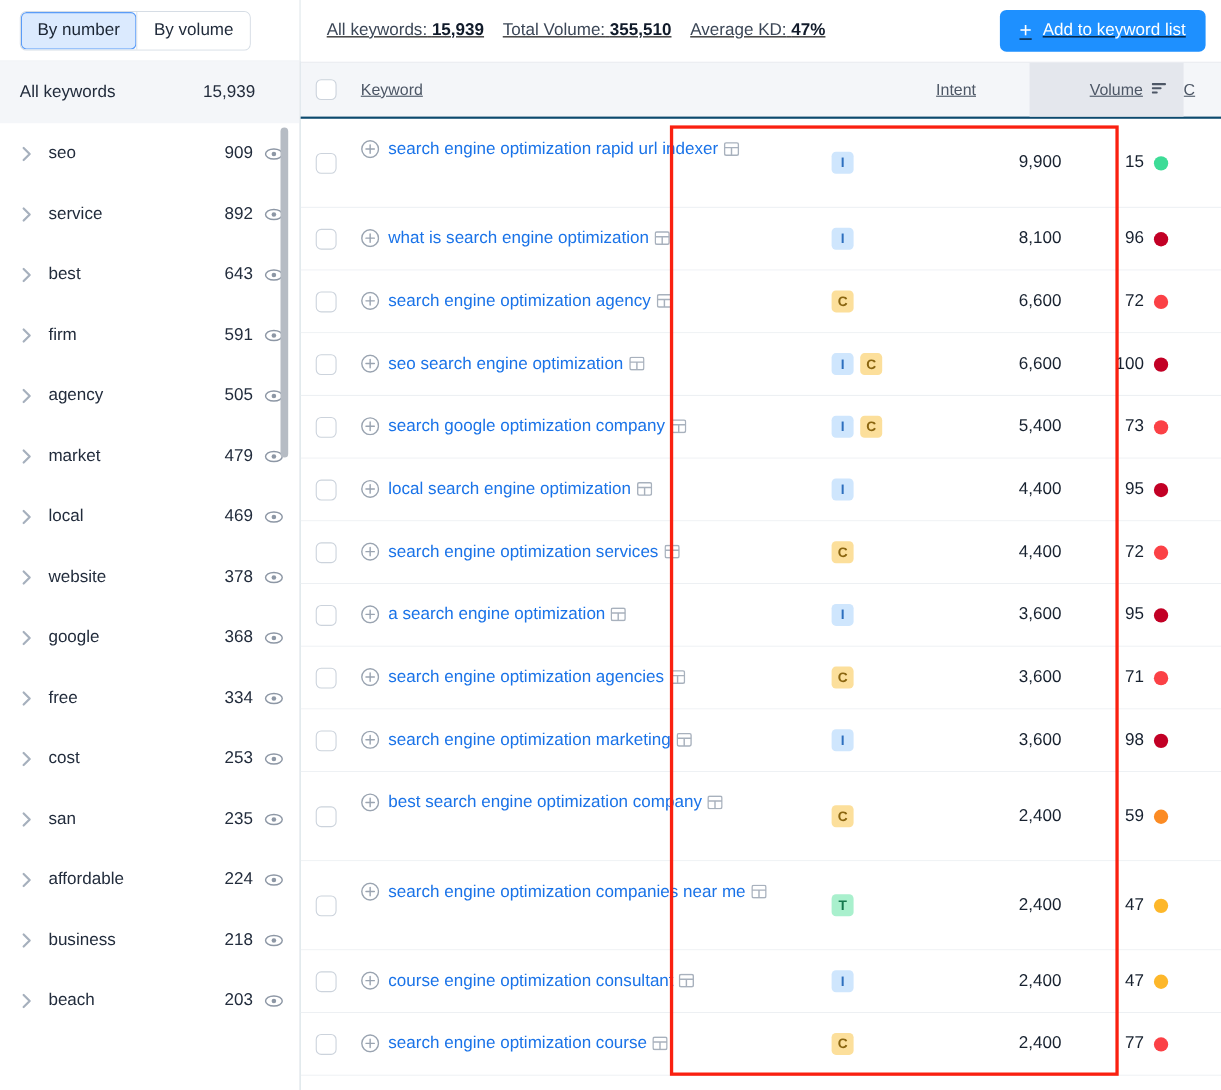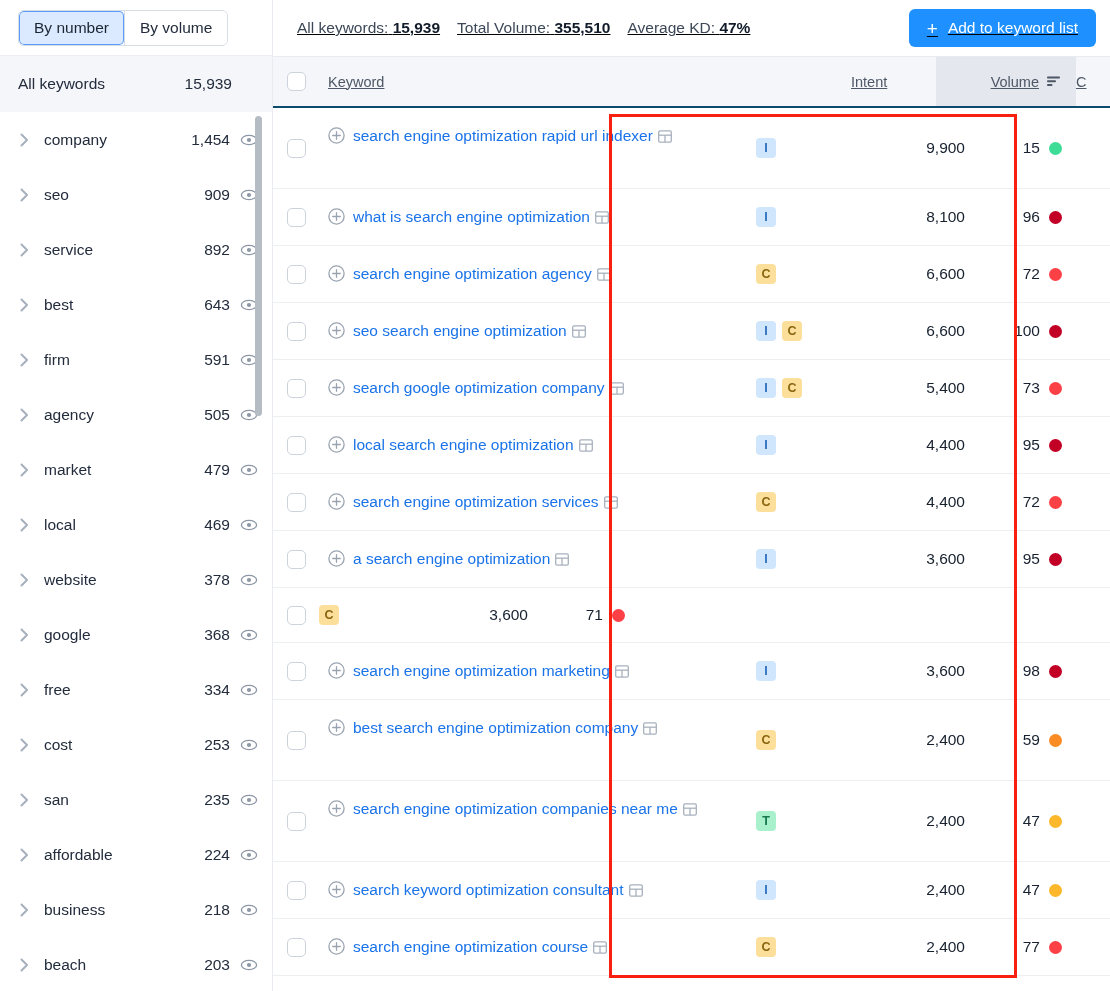--- a/index.html
+++ b/index.html
@@ -216,35 +216,20 @@
     </div>
 
     <div class="list-scroll">
 
       <div class="all-row">
         <span class="lbl">All keywords</span>
         <span class="cnt">15,939</span>
       </div>
 
       <div id="sidebar-items">
-          <div class="kw-row">
-            <span class="chev">
-              <svg width="9" height="14" viewBox="0 0 9 14" fill="none">
-                <path d="M1.5 1.5L7 7L1.5 12.5" stroke="#a6b0bd" stroke-width="2" stroke-linecap="round" stroke-linejoin="round"></path>
-              </svg>
-            </span>
-            <span class="lbl">company</span>
-            <span class="cnt">1,454</span>
-            <span class="eye">
-              <svg width="18" height="18" viewBox="0 0 18 18" fill="none">
-                <ellipse cx="9" cy="9" rx="7.6" ry="4.6" stroke="#8d97a5" stroke-width="1.3"></ellipse>
-                <circle cx="9" cy="9" r="2.1" fill="#8d97a5"></circle>
-              </svg>
-            </span>
-          </div>
           <div class="kw-row">
             <span class="chev">
               <svg width="9" height="14" viewBox="0 0 9 14" fill="none">
                 <path d="M1.5 1.5L7 7L1.5 12.5" stroke="#a6b0bd" stroke-width="2" stroke-linecap="round" stroke-linejoin="round"></path>
               </svg>
             </span>
             <span class="lbl">seo</span>
             <span class="cnt">909</span>
             <span class="eye">
               <svg width="18" height="18" viewBox="0 0 18 18" fill="none">
@@ -730,20 +715,33 @@
             <div class="td c-kd">
               <span>95</span>
               <span class="dot" style="background:#c20025"></span>
             </div>
             <div class="td c-cpc"></div>
           </div>
           <div class="tr">
             <div class="td c-check">
               <div class="chk"></div>
             </div>
+            <div class="td c-kw">
+              <span class="kwcell">
+                <span class="plus-ico"><svg width="17" height="17" viewBox="0 0 17 17" fill="none">
+                    <circle cx="8.5" cy="8.5" r="7.6" stroke="#9aa4b1" stroke-width="1.3"></circle>
+                    <path d="M8.5 4.7V12.3M4.7 8.5H12.3" stroke="#9aa4b1" stroke-width="1.3" stroke-linecap="round"></path>
+                  </svg></span>
+                <span class="kwtext"><span>search engine optimization agencies</span><span class="serp-ico"><svg width="14" height="13" viewBox="0 0 14 13" fill="none">
+                      <rect x="0.7" y="0.9" width="12.6" height="11.2" rx="1.4" stroke="#a8b1bd" stroke-width="1.3"></rect>
+                      <path d="M0.7 5.2H13.3" stroke="#a8b1bd" stroke-width="1.3"></path>
+                      <path d="M7 5.2V12.1" stroke="#a8b1bd" stroke-width="1.3"></path>
+                    </svg></span></span>
+              </span>
+            </div>
             <div class="td c-int">
               <span class="badge b-C">C</span>
             </div>
             <div class="td c-vol">3,600</div>
             <div class="td c-kd">
               <span>71</span>
               <span class="dot" style="background:#fb4146"></span>
             </div>
             <div class="td c-cpc"></div>
           </div>
@@ -831,21 +829,21 @@
           <div class="tr">
             <div class="td c-check">
               <div class="chk"></div>
             </div>
             <div class="td c-kw">
               <span class="kwcell">
                 <span class="plus-ico"><svg width="17" height="17" viewBox="0 0 17 17" fill="none">
                     <circle cx="8.5" cy="8.5" r="7.6" stroke="#9aa4b1" stroke-width="1.3"></circle>
                     <path d="M8.5 4.7V12.3M4.7 8.5H12.3" stroke="#9aa4b1" stroke-width="1.3" stroke-linecap="round"></path>
                   </svg></span>
-                <span class="kwtext"><span>search keyword optimization consultant</span><span class="serp-ico"><svg width="14" height="13" viewBox="0 0 14 13" fill="none">
+                <span class="kwtext"><span>course engine optimization consultant</span><span class="serp-ico"><svg width="14" height="13" viewBox="0 0 14 13" fill="none">
                       <rect x="0.7" y="0.9" width="12.6" height="11.2" rx="1.4" stroke="#a8b1bd" stroke-width="1.3"></rect>
                       <path d="M0.7 5.2H13.3" stroke="#a8b1bd" stroke-width="1.3"></path>
                       <path d="M7 5.2V12.1" stroke="#a8b1bd" stroke-width="1.3"></path>
                     </svg></span></span>
               </span>
             </div>
             <div class="td c-int">
               <span class="badge b-I">I</span>
             </div>
             <div class="td c-vol">2,400</div>

